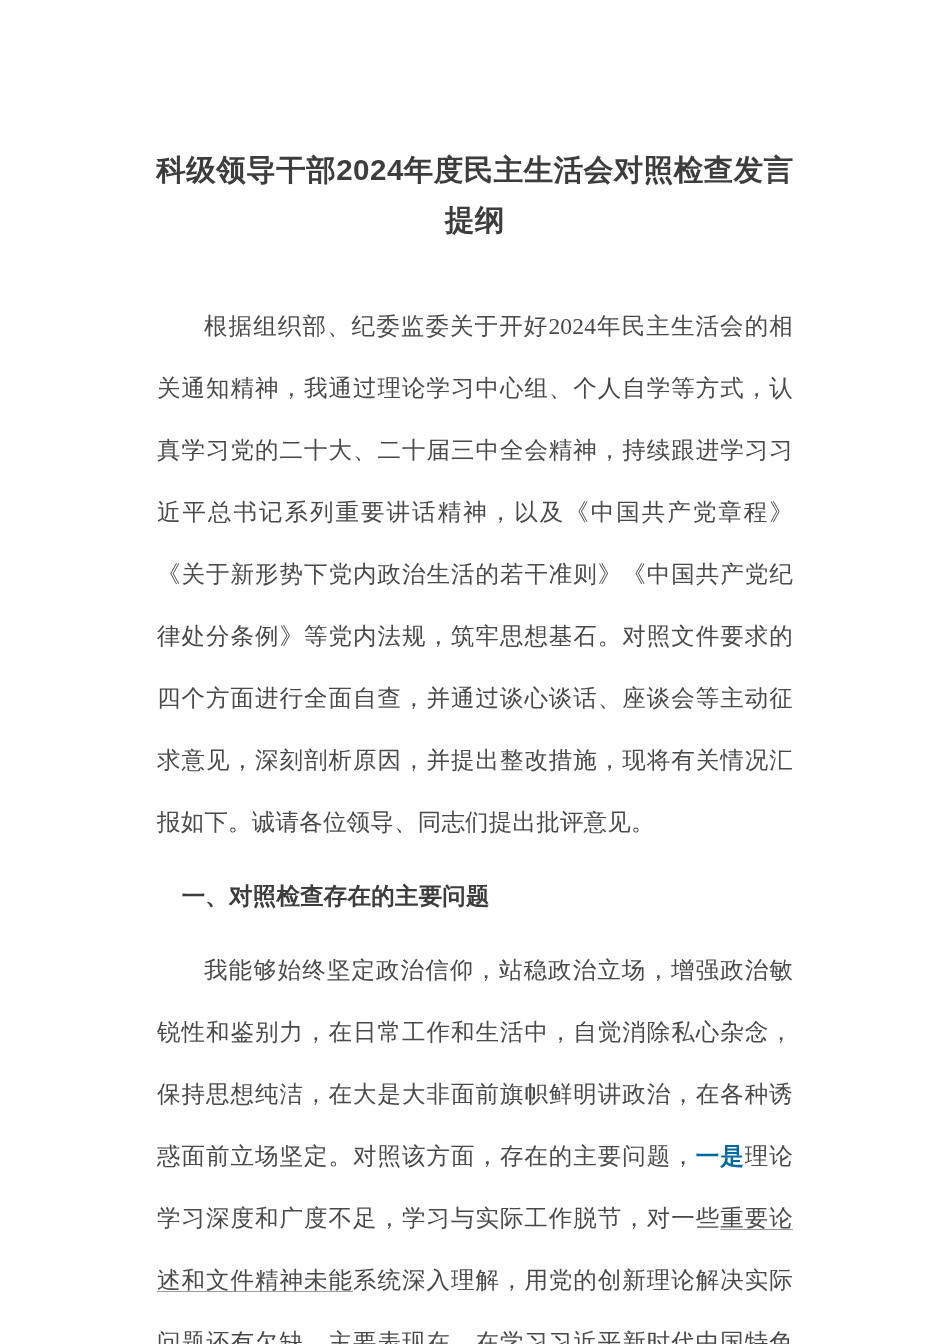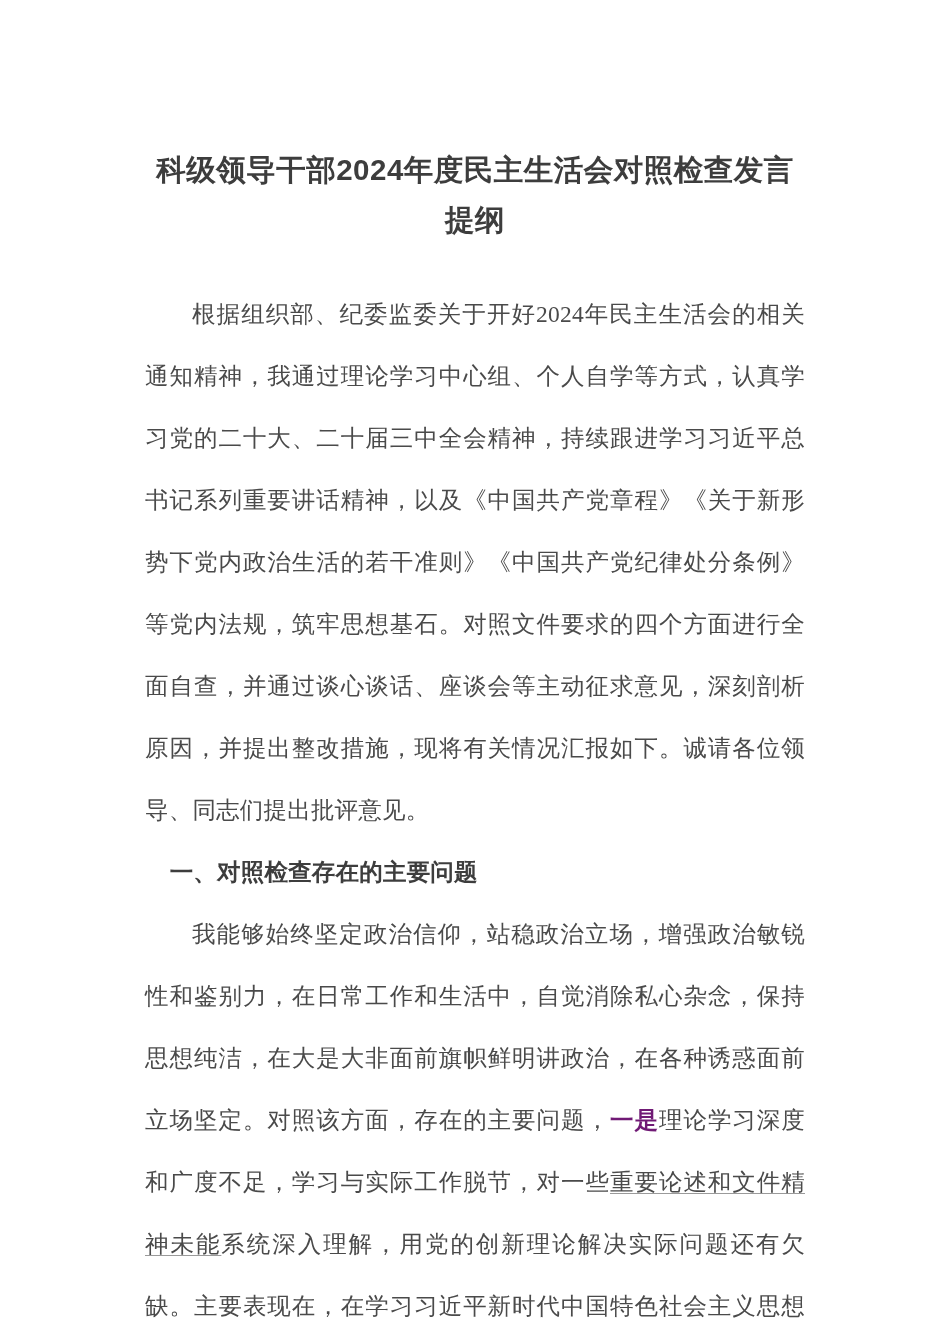--- a/index.html
+++ b/index.html
@@ -34,50 +34,50 @@
     letter-spacing: 0.5px;
     margin: 0 0 0 0;
     padding: 0 0 0 0;
   }
 
   .spacer-after-title {
     height: 38px;
   }
 
   p.body-para {
-    margin: 0;
+    margin: 12px;
     padding: 0;
     font-size: 23.5px;
     line-height: 62px;
     text-align: justify;
     text-justify: inter-ideograph;
     text-indent: 2em;
     color: #4a4a4a;
     letter-spacing: 0.2px;
   }
 
   p.heading-para {
-    margin: 0;
+    margin: 12px;
     padding: 0;
     font-size: 23.5px;
     line-height: 62px;
     text-align: left;
     text-indent: 2em;
     font-weight: bold;
     color: #3d3d3d;
     letter-spacing: 0.2px;
   }
 
   p.heading-para.level1 {
     text-indent: 1.05em;
   }
 
   .b {
     font-weight: bold;
-    color: #701a75;
+    color: #0369a1;
   }
 
   .u {
     text-decoration: underline;
     text-decoration-thickness: 1px;
     text-underline-offset: 3px;
     text-decoration-color: #9a9a9a;
   }
 </style>
 </head>

